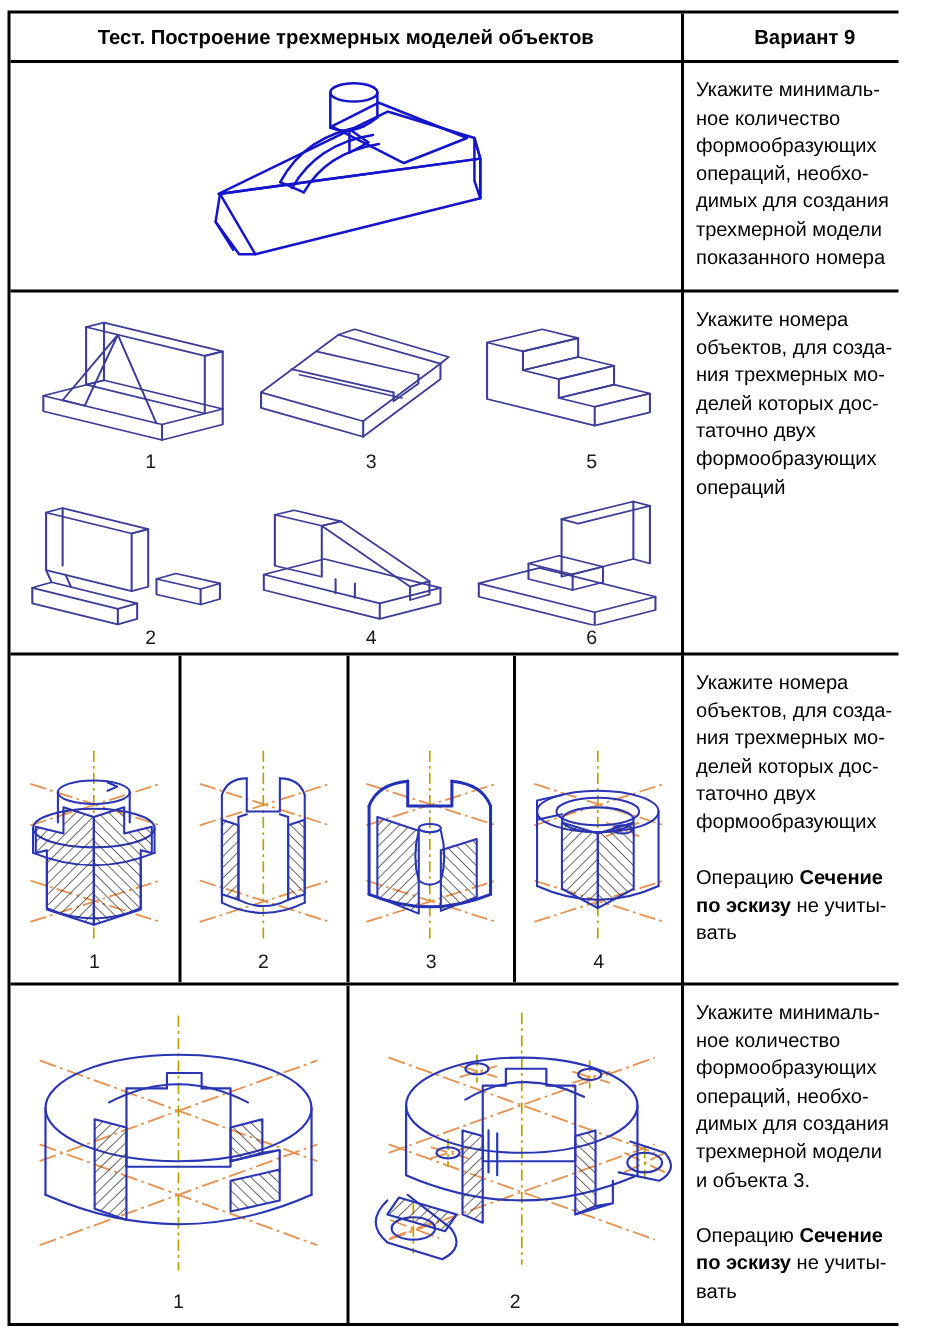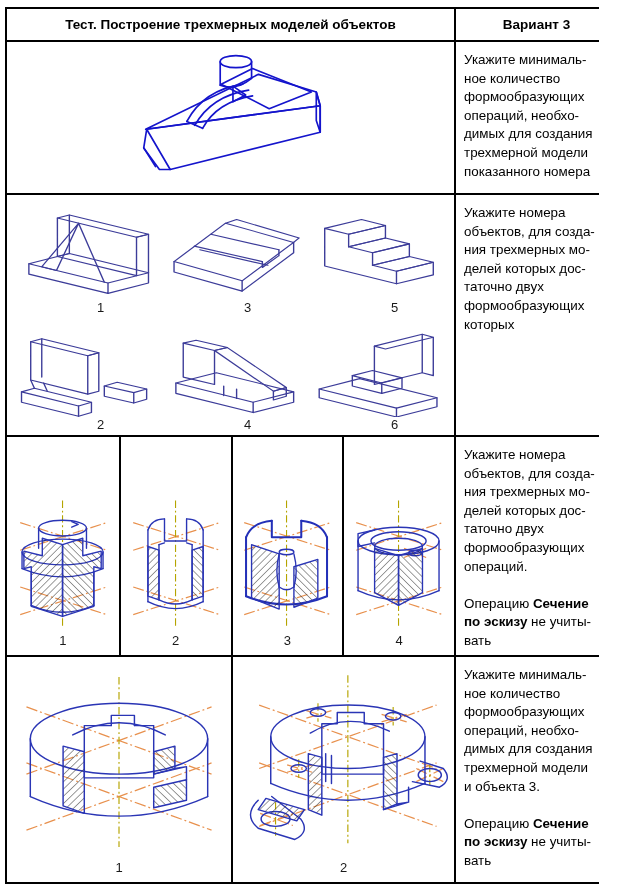--- a/index.html
+++ b/index.html
@@ -54,21 +54,21 @@
     <pattern id="h2" width="5.5" height="5.5" patternUnits="userSpaceOnUse" patternTransform="rotate(-45)">
       <line x1="0" y1="0" x2="0" y2="5.5" stroke="#2a2a2a" stroke-width="1"></line>
     </pattern>
   </defs>
 </svg>
 
 <div class="page">
   <div class="outer">
 
     <div class="cell bb hdr">Тест. Построение трехмерных моделей объектов</div>
-    <div class="cell bb bl hdr">Вариант 3</div>
+    <div class="cell bb bl hdr">Вариант 9</div>
 
     <div class="cell bb figrow2">
       <svg width="447" height="150" viewBox="0 40 455 153">
         <g class="ln s1">
           <path d="M141,128 L256,72 L315,90 L319,104 Z"></path>
           <path d="M315,90 L319,104 L319,131 L315,119 Z"></path>
           <path d="M142,128 L319,104 L319,131 L166,169 Z"></path>
           <path d="M142,128 L139,147 L155,169 L166,169"></path>
           <path d="M139,147 L151,166"></path>
           <ellipse cx="233" cy="59" rx="16" ry="6.2"></ellipse>
@@ -192,21 +192,21 @@
         <div class="fnum shiftnum">6</div>
       </div>
     </div>
     <div class="cell bb bl task">
         <div><span>Укажите номера</span></div>
         <div><span>объектов, для созда-</span></div>
         <div><span>ния трехмерных мо-</span></div>
         <div><span>делей которых дос-</span></div>
         <div><span>таточно двух</span></div>
         <div><span>формообразующих</span></div>
-        <div><span>которых</span></div>
+        <div><span>операций</span></div>
       </div>
 
     <div class="cell bb grid4">
 
       <div class="sub">
         <svg width="104" height="138" viewBox="0 0 113 150" preserveAspectRatio="none">
           <g class="cl">
               <path d="M10,30 L104,60 M10,60 L104,30 M10,100 L104,130 M10,130 L104,100"></path>
             </g>
           <g class="vl">
@@ -299,21 +299,20 @@
         <div class="fnum">4</div>
       </div>
     </div>
     <div class="cell bb bl task">
         <div><span>Укажите номера</span></div>
         <div><span>объектов, для созда-</span></div>
         <div><span>ния трехмерных мо-</span></div>
         <div><span>делей которых дос-</span></div>
         <div><span>таточно двух</span></div>
         <div><span>формообразующих</span></div>
-        <div><span>операций.</span></div>
         <div>&nbsp;</div>
         <div><span>Операцию </span><span style="font-weight: bold;">Сечение</span></div>
         <div><span style="font-weight: bold;">по эскизу</span><span> не учиты-</span></div>
         <div><span>вать</span></div>
       </div>
 
     <div class="cell grid2">
 
       <div class="sub">
         <svg width="214" height="196" viewBox="0 0 222 210" preserveAspectRatio="none">

